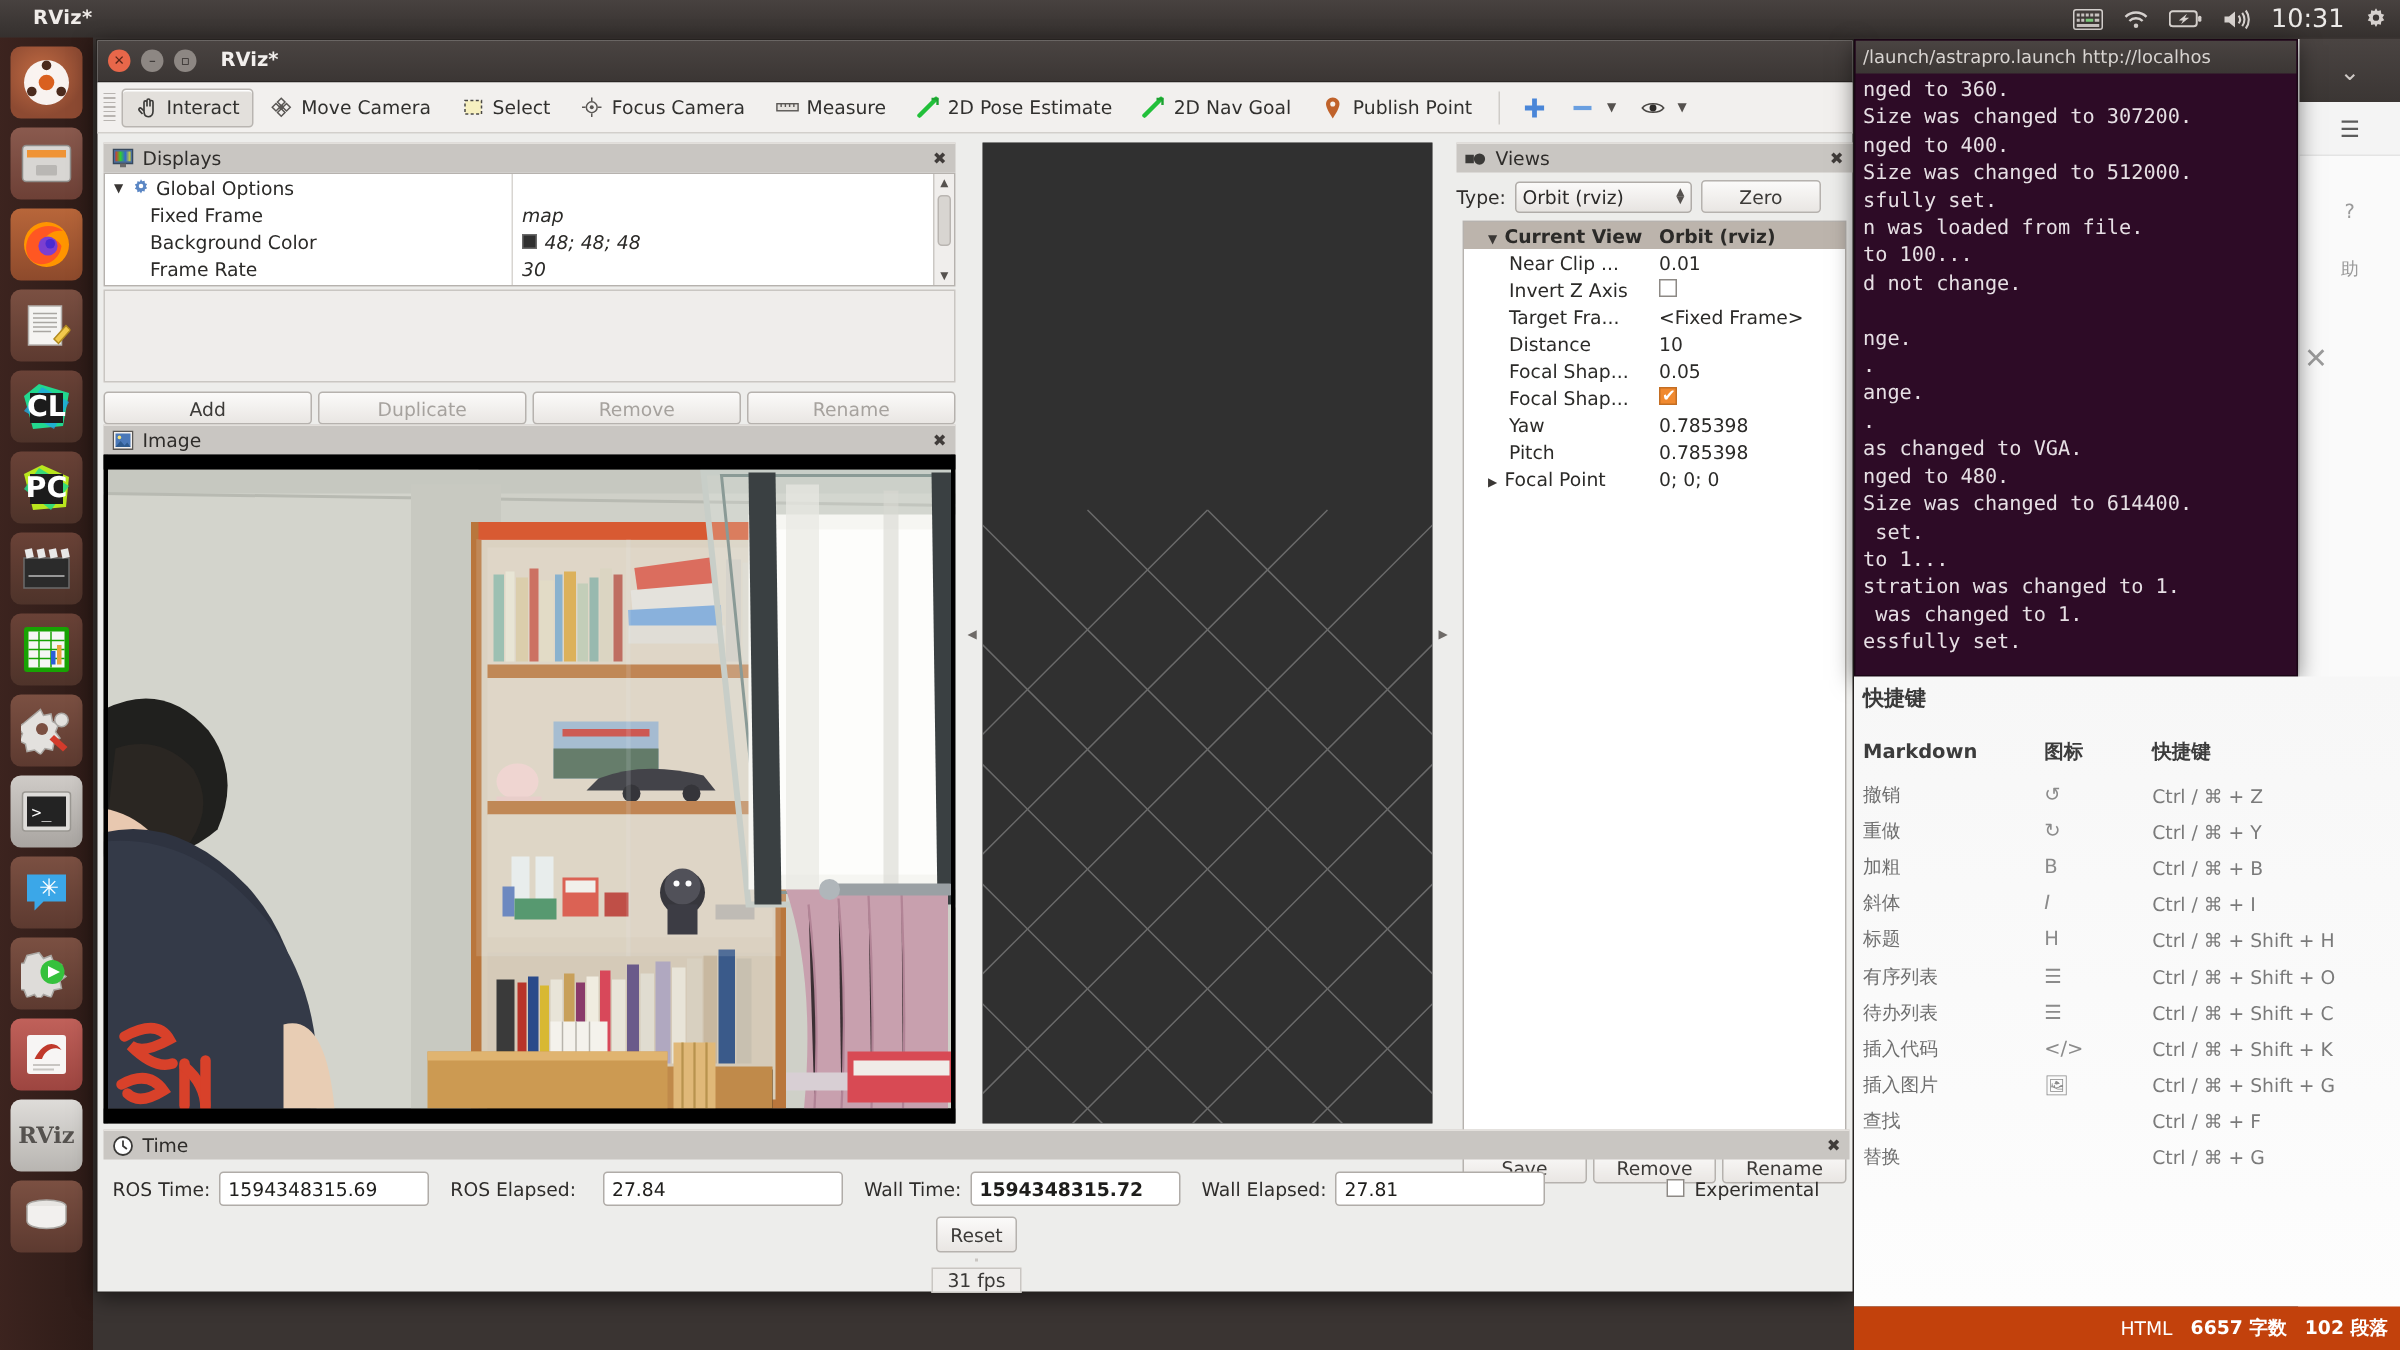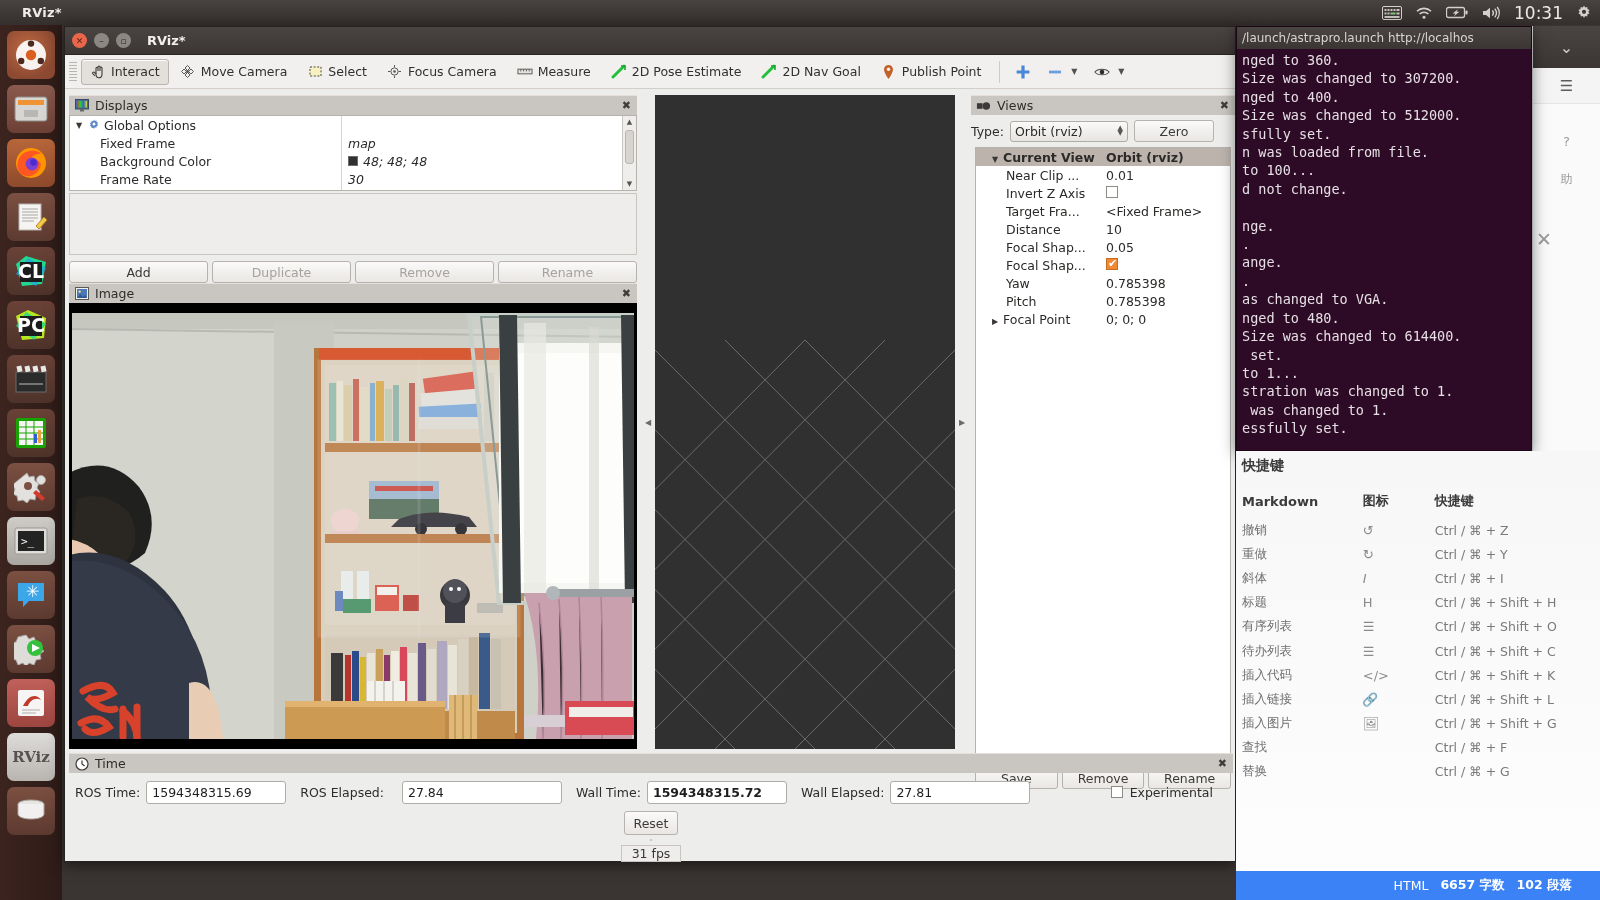--- a/index.html
+++ b/index.html
@@ -192,22 +192,22 @@
     text-align:left; font-size:13px; color:#3c3c3c; font-weight:bold; padding:3px 0 8px 6px;
   }
   .cheat-table th.c2, .cheat-table td.c2 { width:78px; text-align:left; padding-left:18px;}
   .cheat-table th.c3, .cheat-table td.c3 { padding-left:12px; }
   .cheat-table td { font-size:12.5px; color:#6f6f6f; padding:3.6px 0 3.6px 6px; }
   .cheat-table td.c2 { color:#8b8b8b; font-size:13px;}
   .cheat-table td.c3 { color:#7a7a7a; }
 
   .md-status {
     position:absolute; left:1236px; top:871px; width:364px; height:29px;
-    background:#3b82f6; color:#fff; display:flex;align-items:center;justify-content:flex-end;
-    gap:12px; padding-right:28px; font-size:12.5px;
+    background:#c2410c; color:#fff; display:flex;align-items:center;justify-content:flex-end;
+    gap:12px; padding-right:8px; font-size:12.5px;
   }
   .md-status b { font-weight:bold; }
 
   
   .behind-x { position:absolute; left:1536px; top:228px; font-size:19px; color:#9b9b9b;}
 </style>
 </head>
 <body>
 
 <div id="root">
@@ -984,20 +984,25 @@
             <td>撤销</td>
             <td class="c2">↺</td>
             <td class="c3">Ctrl / ⌘ + Z</td>
           </tr>
         <tr>
             <td>重做</td>
             <td class="c2">↻</td>
             <td class="c3">Ctrl / ⌘ + Y</td>
           </tr>
         <tr>
+            <td>加粗</td>
+            <td class="c2">B</td>
+            <td class="c3">Ctrl / ⌘ + B</td>
+          </tr>
+        <tr>
             <td>斜体</td>
             <td class="c2" style="font-style:italic;">I</td>
             <td class="c3">Ctrl / ⌘ + I</td>
           </tr>
         <tr>
             <td>标题</td>
             <td class="c2">H</td>
             <td class="c3">Ctrl / ⌘ + Shift + H</td>
           </tr>
         <tr>
@@ -1007,25 +1012,20 @@
           </tr>
         <tr>
             <td>待办列表</td>
             <td class="c2">☰</td>
             <td class="c3">Ctrl / ⌘ + Shift + C</td>
           </tr>
         <tr>
             <td>插入代码</td>
             <td class="c2">&lt;/&gt;</td>
             <td class="c3">Ctrl / ⌘ + Shift + K</td>
-          </tr>
-        <tr>
-            <td>插入链接</td>
-            <td class="c2">🔗</td>
-            <td class="c3">Ctrl / ⌘ + Shift + L</td>
           </tr>
         <tr>
             <td>插入图片</td>
             <td class="c2">🖼</td>
             <td class="c3">Ctrl / ⌘ + Shift + G</td>
           </tr>
         <tr>
             <td>查找</td>
             <td class="c2"></td>
             <td class="c3">Ctrl / ⌘ + F</td>

